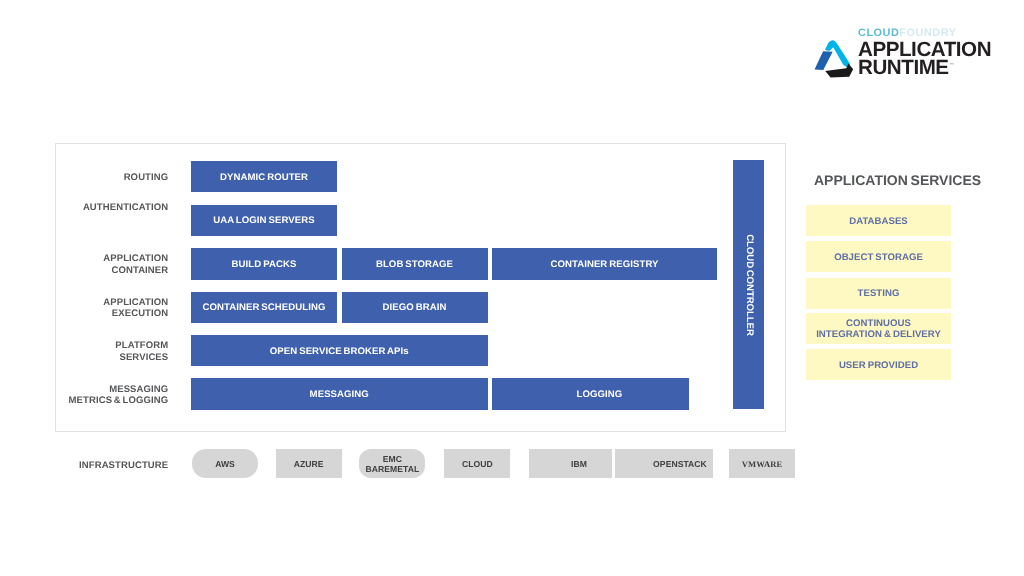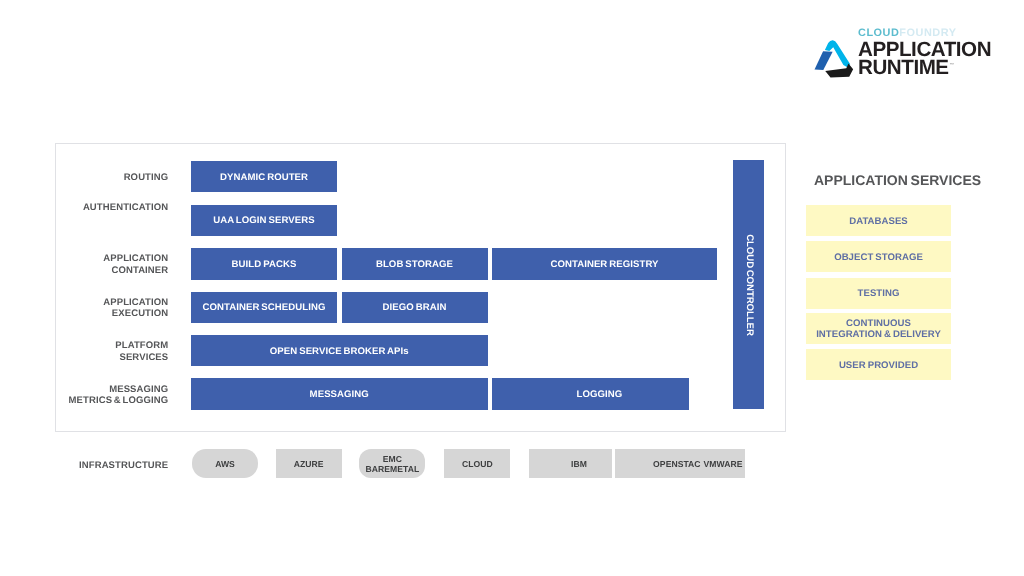--- a/index.html
+++ b/index.html
@@ -125,21 +125,21 @@
   </div>
 
   <div id="infra-label">INFRASTRUCTURE</div>
   <div id="infra-host">
       <div class="infrabox" style="left: 192px; width: 66px; border-radius: 14px;">AWS</div>
       <div class="infrabox" style="left: 275.7px; width: 66px;">AZURE</div>
       <div class="infrabox" style="left: 359.4px; width: 66px; border-radius: 12px;">EMC<br>BAREMETAL</div>
       <div class="infrabox" style="left: 444.3px; width: 66px;">CLOUD</div>
       <div class="infrabox" style="left: 529px; width: 66px; padding-left: 17px;">IBM</div>
       <div class="infrabox" style="left: 615px; width: 66px; padding-left: 32px;">OPENSTACK</div>
-      <div class="infrabox" style="left: 701px; width: 44px;">VMWARE</div>
+      <div class="infrabox" style="left: 729px; width: 66px; font-family: Liberation Serif, serif;">VMWARE</div>
     </div>
 
   <div id="svc-title">APPLICATION SERVICES</div>
   <div id="svc-host">
       <div class="svcbox" style="top: 205px;">DATABASES</div>
       <div class="svcbox" style="top: 241.3px;">OBJECT STORAGE</div>
       <div class="svcbox" style="top: 277.6px;">TESTING</div>
       <div class="svcbox" style="top: 313.2px;">CONTINUOUS<br>INTEGRATION &amp; DELIVERY</div>
       <div class="svcbox" style="top: 349px;">USER PROVIDED</div>
     </div>

